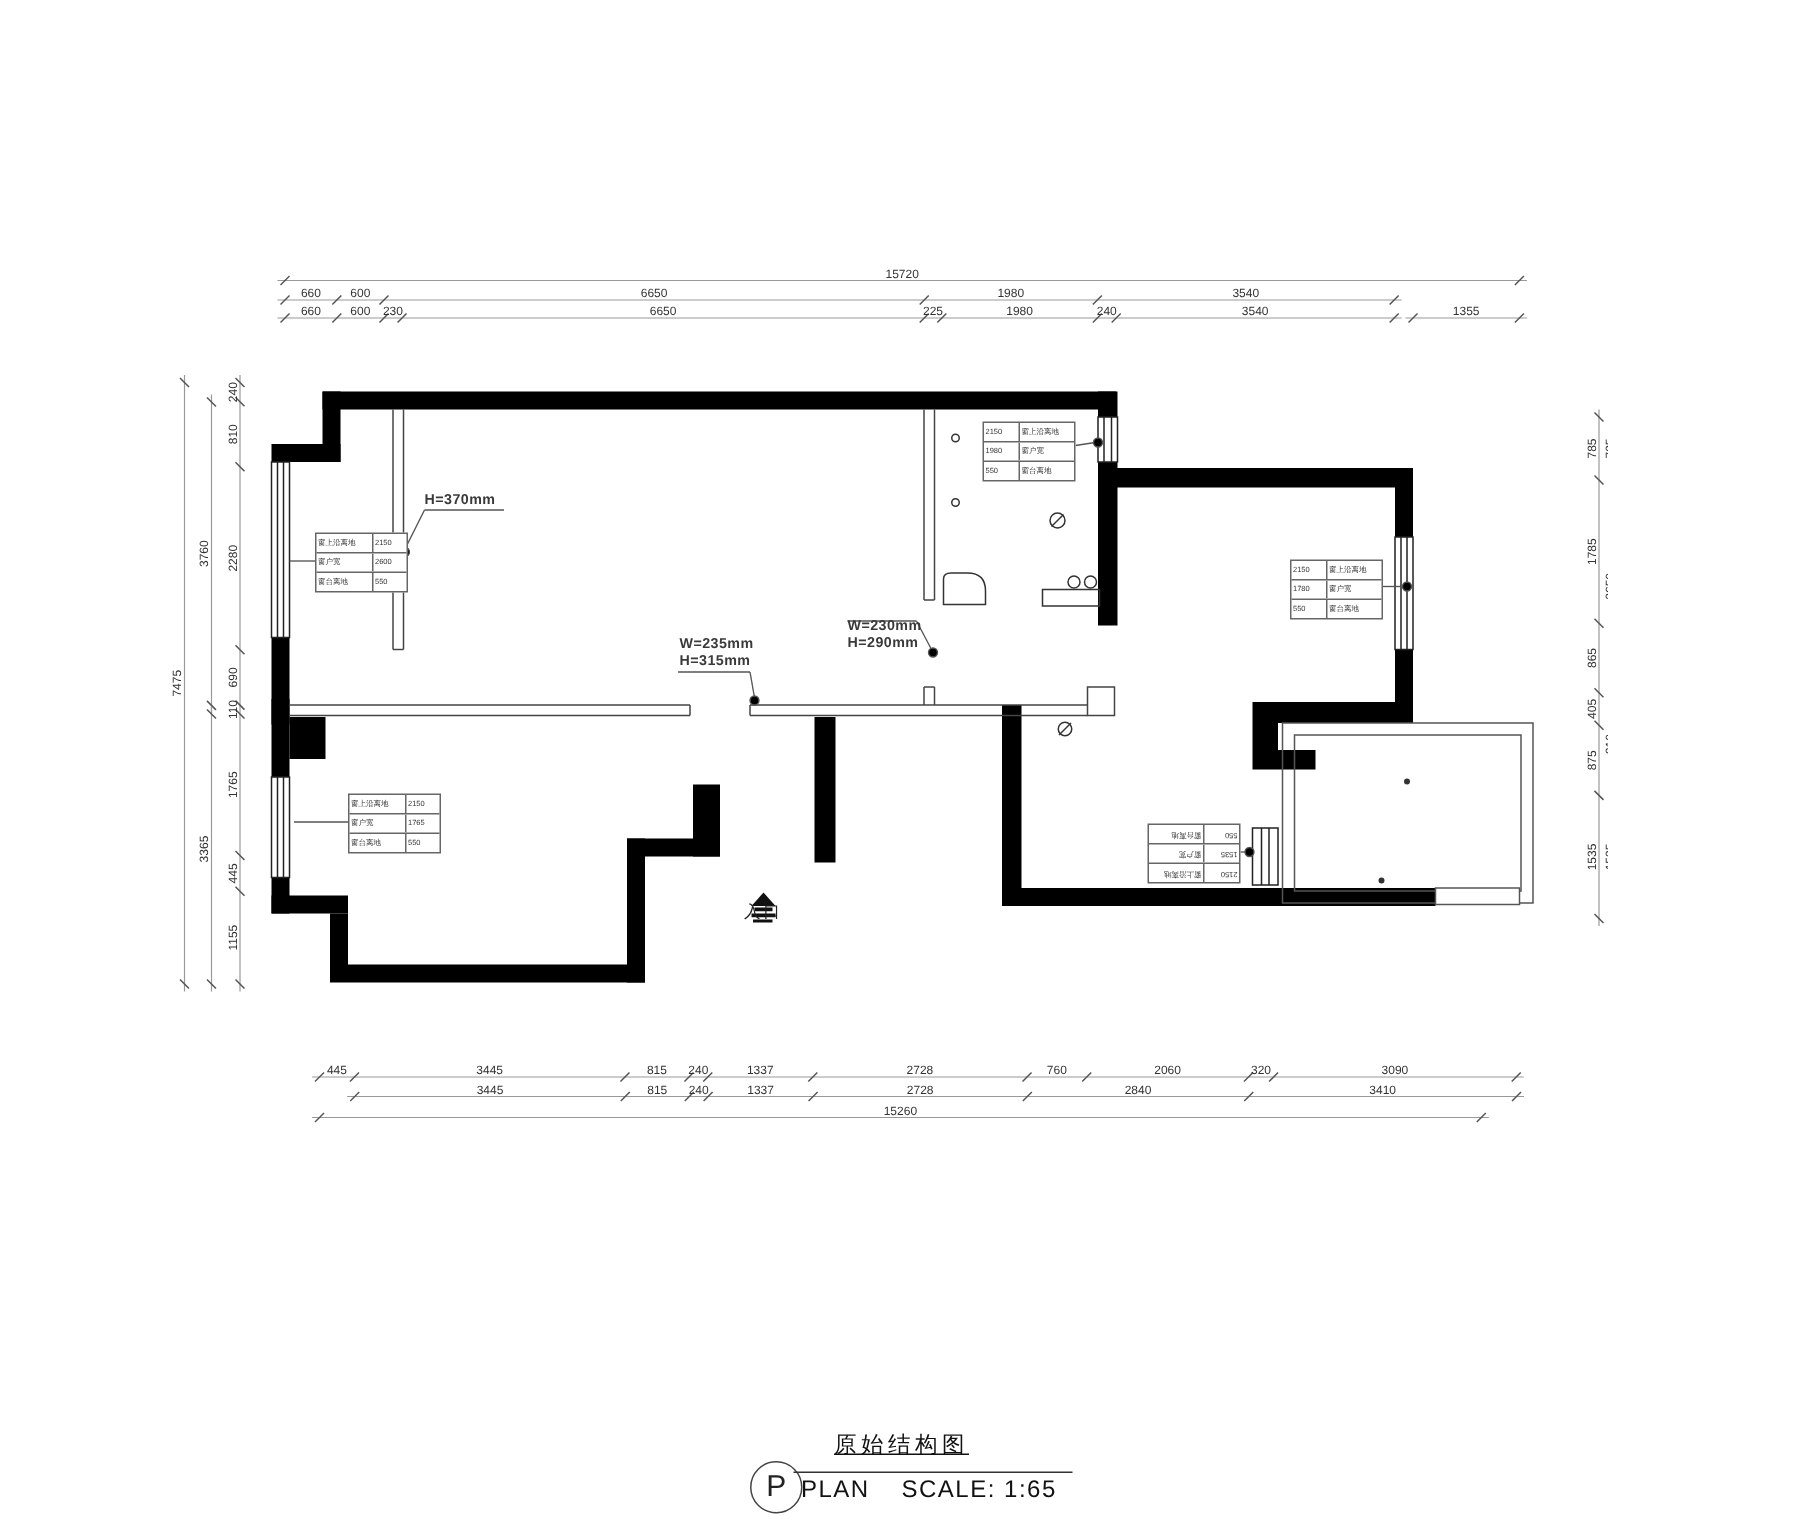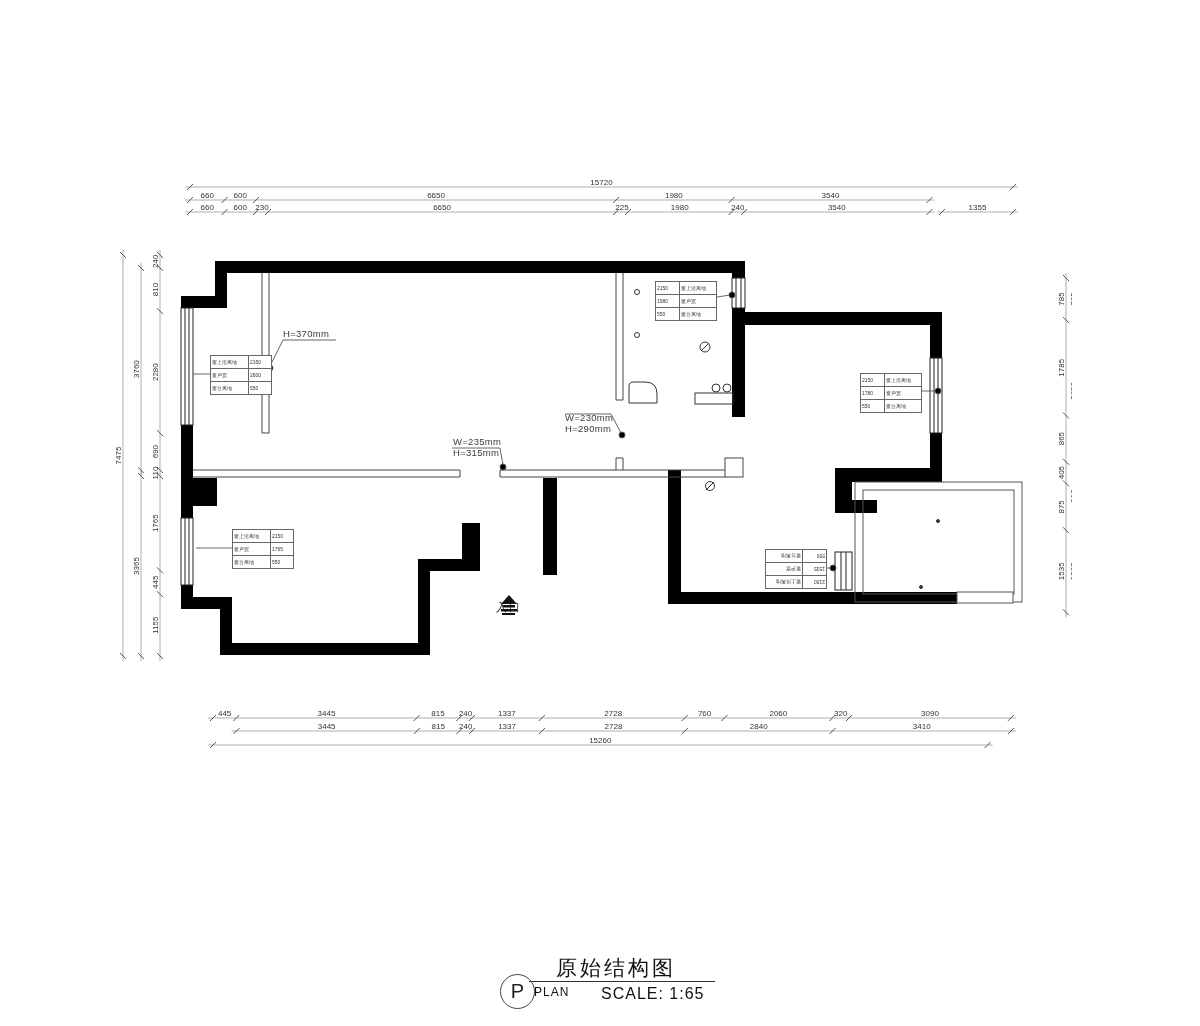--- a/index.html
+++ b/index.html
@@ -10,29 +10,29 @@
   .wtable{position:absolute;width:62px;border:1px solid #666;background:#fff;
           font-size:5px;color:#333;line-height:12px;box-sizing:border-box;}
   .wrow{display:flex;height:12px;overflow:hidden;}
   .wrow + .wrow{border-top:1px solid #666;}
   .wrow .c1{width:36px;border-right:1px solid #666;padding-left:1px;white-space:nowrap;overflow:hidden;}
   .wrow .c2{flex:1;padding-left:1px;white-space:nowrap;overflow:hidden;}
   .num-first .c1{width:22px;}
   .flipped{transform:rotate(180deg);}
   
   .ann{position:absolute;font-size:9.5px;color:#3a3a3a;letter-spacing:.3px;white-space:nowrap;}
-  .ann div{line-height:11px;}
+  .ann div{line-height:11px;font-weight:bold;}
   
   .entrance-label{position:absolute;font-size:11px;color:#222;letter-spacing:2px;}
   
   .tb-circle{position:absolute;left:500px;top:974px;width:33px;height:33px;border:1px solid #444;
              border-radius:50%;text-align:center;line-height:33px;font-size:20px;color:#222;background:#fff;}
-  .tb-title{position:absolute;left:556px;top:954px;font-size:21px;color:#111;letter-spacing:3px;}
+  .tb-title{position:absolute;left:556px;top:954px;font-size:15px;color:#111;letter-spacing:3px;text-decoration:underline;}
   .tb-line{position:absolute;left:529px;top:981px;width:186px;height:1px;background:#333;}
-  .tb-plan{position:absolute;left:534px;top:985px;font-size:12px;color:#111;letter-spacing:1px;}
+  .tb-plan{position:absolute;left:534px;top:985px;font-size:16px;color:#111;letter-spacing:1px;}
   .tb-scale{position:absolute;left:601px;top:985px;font-size:16px;color:#111;letter-spacing:1px;}
 </style>
 </head>
 <body>
 
 <div class="canvas">
 
 <svg width="1200" height="1026" viewBox="0 0 1200 1026">
 
   <g fill="#000" stroke="none">
@@ -373,21 +373,21 @@
       </div>
   <div class="wrow">
         <span class="c1">550</span>
         <span class="c2">窗台离地</span>
       </div>
 </div>
 
 <div class="ann" style="left:283px;top:328px;">
   <div>H=370mm</div>
 </div>
-<div class="ann" style="left:453px;top:436px;">
+<div class="ann" style="left:453px;top:424px;">
   <div>W=235mm</div>
   <div>H=315mm</div>
 </div>
 <div class="ann" style="left:565px;top:412px;">
   <div>W=230mm</div>
   <div>H=290mm</div>
 </div>
 
 <div class="entrance-label" style="left:496px;top:600px;">入口</div>
 

